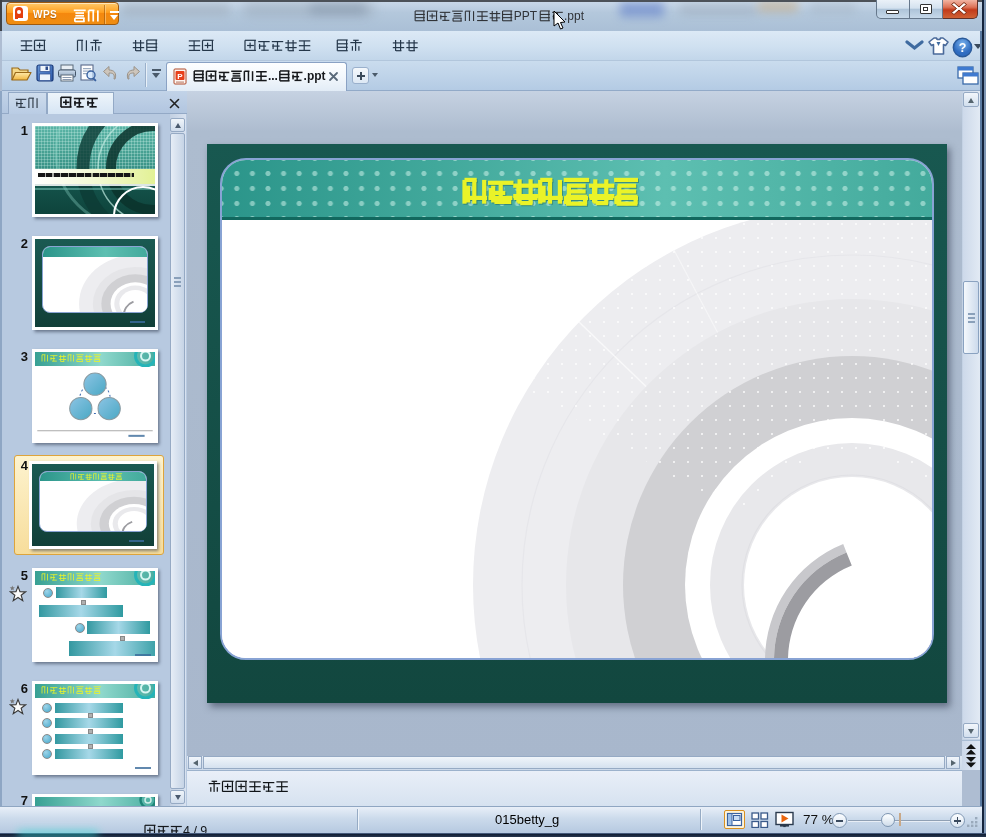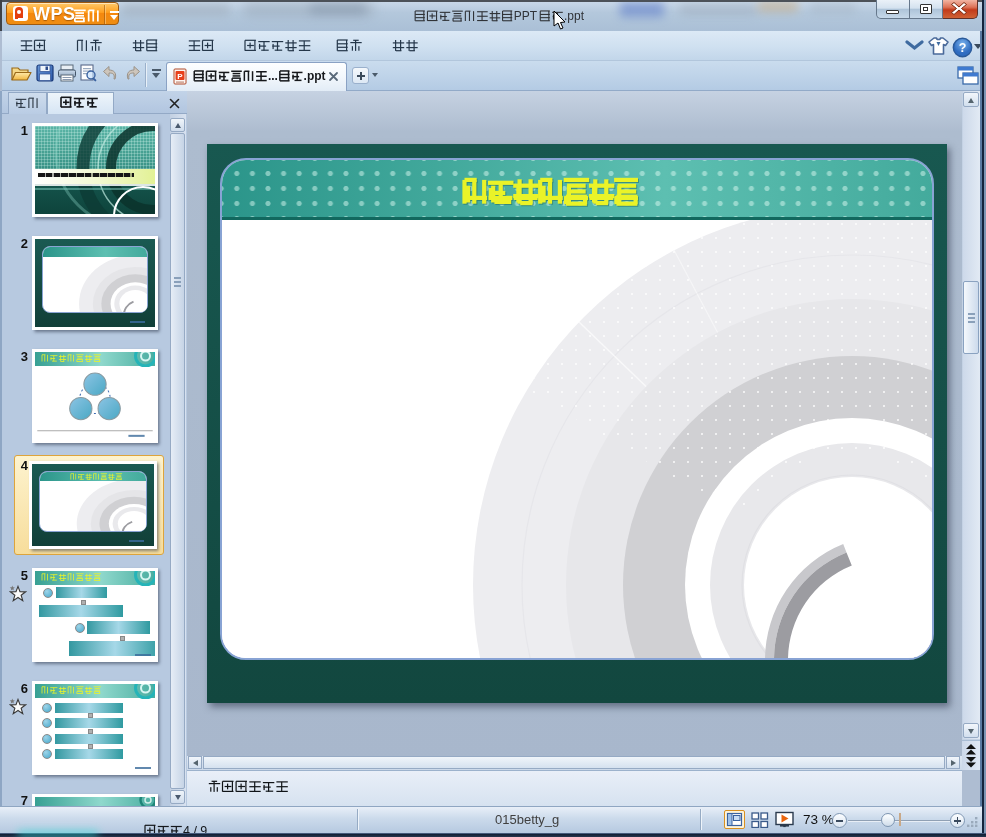--- a/index.html
+++ b/index.html
@@ -19,21 +19,21 @@
  <div class="abs" style="left:0;top:0;width:986px;height:1.5px;background:#4c5158"></div>
  <div class="abs" style="left:0;top:0;width:2px;height:31px;background:#3d4148"></div>
 </div>
 
 <div class="abs" style="left:6px;top:2px;width:113px;height:23px;border-radius:4px;background:linear-gradient(180deg,#ffc96a 0%,#ff9f1e 45%,#f5880e 50%,#ef8d12 100%);border:1px solid #9e5a10;box-shadow:inset 0 1px 0 rgba(255,255,255,.55)">
  <div class="abs" style="left:6px;top:3px;width:15px;height:15px;background:#fff;border-radius:3px">
    <div class="abs" style="left:2px;top:1px;width:8px;height:11px;background:#e33f0e;border-radius:4px 4px 0 0"></div>
    <div class="abs" style="left:4px;top:4px;width:4px;height:4px;background:#fff;border-radius:2px"></div>
    <div class="abs" style="left:2px;top:9px;width:3px;height:4px;background:#e33f0e"></div>
  </div>
- <div class="abs" style="left:26px;top:3px;height:17px;display:flex;align-items:center;color:#fff;font-weight:bold;font-size:18px;letter-spacing:.5px;text-shadow:0 1px 1px rgba(120,60,0,.6);font-family:'Liberation Sans'">WPS&nbsp;</div>
+ <div class="abs" style="left:26px;top:3px;height:17px;display:flex;align-items:center;color:#fff;font-weight:bold;font-size:10px;letter-spacing:.5px;text-shadow:0 1px 1px rgba(120,60,0,.6);font-family:'Liberation Sans'">WPS&nbsp;</div>
  <div class="abs" style="left:66px;top:6px">
         <svg width="28" height="15" viewBox="0 0 28 15" style="display:block">
           <rect x="0.8" y="0.5" width="11.9" height="1.7" fill="#ffffff"></rect>
           <rect x="2.4" y="3.2" width="8.6" height="1.7" fill="#ffffff"></rect>
           <rect x="2.4" y="5.9" width="8.6" height="1.7" fill="#ffffff"></rect>
           <rect x="1.9" y="8.3" width="9.7" height="1.7" fill="#ffffff"></rect>
           <rect x="1.0" y="9.2" width="1.7" height="3.5" fill="#ffffff"></rect>
           <rect x="10.0" y="9.2" width="1.7" height="3.5" fill="#ffffff"></rect>
           <rect x="1.9" y="11.6" width="9.7" height="1.7" fill="#ffffff"></rect>
           <rect x="14.8" y="1.4" width="1.7" height="11.1" fill="#ffffff"></rect>
@@ -924,42 +924,42 @@
         <rect x="16.5" y="10.2" width="7.2" height="1.2" fill="#14181c"></rect>
         <rect x="14.4" y="4.8" width="1.2" height="5.0" fill="#14181c"></rect>
         <rect x="26.8" y="1.9" width="11.0" height="1.2" fill="#14181c"></rect>
         <rect x="27.2" y="6.3" width="7.0" height="1.2" fill="#14181c"></rect>
         <rect x="31.7" y="2.5" width="1.2" height="8.8" fill="#14181c"></rect>
         <rect x="29.5" y="10.2" width="7.2" height="1.2" fill="#14181c"></rect>
         <rect x="27.4" y="4.8" width="1.2" height="5.0" fill="#14181c"></rect>
         <text x="39.0" y="10.8" font-family="Liberation Sans" font-size="12.5" font-weight="normal" fill="#14181c"> 4 / 9</text>
       </svg>
     </div>
-    <div class="abs" style="left:495px;top:812px;font-size:13px;color:#404040;font-family:'Liberation Sans'">015betty_g</div>
+    <div class="abs" style="left:495px;top:812px;font-size:13px;color:#000000;font-family:'Liberation Sans'">015betty_g</div>
 
 <div class="abs" style="left:724px;top:810px;width:21px;height:19px;border:1px solid #d89020;border-radius:2px;background:#fdf4dc">
  <svg width="19" height="17" viewBox="0 0 19 17">
         <rect x="2.5" y="2.5" width="14" height="12" fill="#fff" stroke="#3a62a0" stroke-width="1.2"></rect>
         <rect x="2.5" y="2.5" width="4.5" height="12" fill="#9ec0e8" stroke="#3a62a0" stroke-width="1"></rect>
         <rect x="8.5" y="4.5" width="6.5" height="5" fill="#c8dcf4" stroke="#3a62a0" stroke-width="1"></rect>
       </svg>
 </div>
 <svg class="abs" style="left:751px;top:812px" width="18" height="16" viewBox="0 0 18 16">
  <rect x="1" y="1" width="6.5" height="6" fill="#fff" stroke="#3a5a8a" stroke-width="1.3"></rect>
       <rect x="10" y="1" width="6.5" height="6" fill="#fff" stroke="#3a5a8a" stroke-width="1.3"></rect>
  <rect x="1" y="9.5" width="6.5" height="6" fill="#fff" stroke="#3a5a8a" stroke-width="1.3"></rect>
       <rect x="10" y="9.5" width="6.5" height="6" fill="#fff" stroke="#3a5a8a" stroke-width="1.3"></rect>
 </svg>
 <svg class="abs" style="left:775px;top:811px" width="19" height="18" viewBox="0 0 19 18">
  <rect x="1" y="1.5" width="17" height="12" fill="#fff" stroke="#2a3a4e" stroke-width="1.4"></rect>
  <path d="M6.5 3.5 L13.5 7.5 L6.5 11.5 Z" fill="#e8650e"></path>
  <rect x="5" y="14" width="9" height="1.6" fill="#2a3a4e"></rect>
       <rect x="8.3" y="13.5" width="2.4" height="2.6" fill="#2a3a4e"></rect>
 </svg>
-<div class="abs" style="left:803px;top:812px;font-size:13.5px;color:#111;font-family:'Liberation Sans'">73 %</div>
+<div class="abs" style="left:803px;top:812px;font-size:13.5px;color:#111;font-family:'Liberation Sans'">77 %</div>
 <div class="abs" style="left:832px;top:813px;width:15px;height:15px;border-radius:50%;background:linear-gradient(180deg,#fbfdff,#dae5f1);border:1px solid #7e96b2">
  <div class="abs" style="left:3px;top:5.8px;width:7px;height:1.8px;background:#3a4a5e"></div>
 </div>
 <div class="abs" style="left:848px;top:820px;width:102px;height:1px;background:#90a0b4"></div>
 <div class="abs" style="left:848px;top:821px;width:102px;height:1px;background:#e8eef6"></div>
 <div class="abs" style="left:899px;top:813px;width:1.5px;height:13px;background:#c8a888"></div>
 <div class="abs" style="left:881px;top:813px;width:14px;height:14px;border-radius:50%;background:linear-gradient(180deg,#f6fafd 20%,#cfdcea);border:1px solid #7e96b2"></div>
 <div class="abs" style="left:950px;top:813px;width:15px;height:15px;border-radius:50%;background:linear-gradient(180deg,#fbfdff,#dae5f1);border:1px solid #7e96b2">
  <div class="abs" style="left:3px;top:5.8px;width:7px;height:1.8px;background:#3a4a5e"></div>
  <div class="abs" style="left:5.6px;top:3.2px;width:1.8px;height:7px;background:#3a4a5e"></div>

